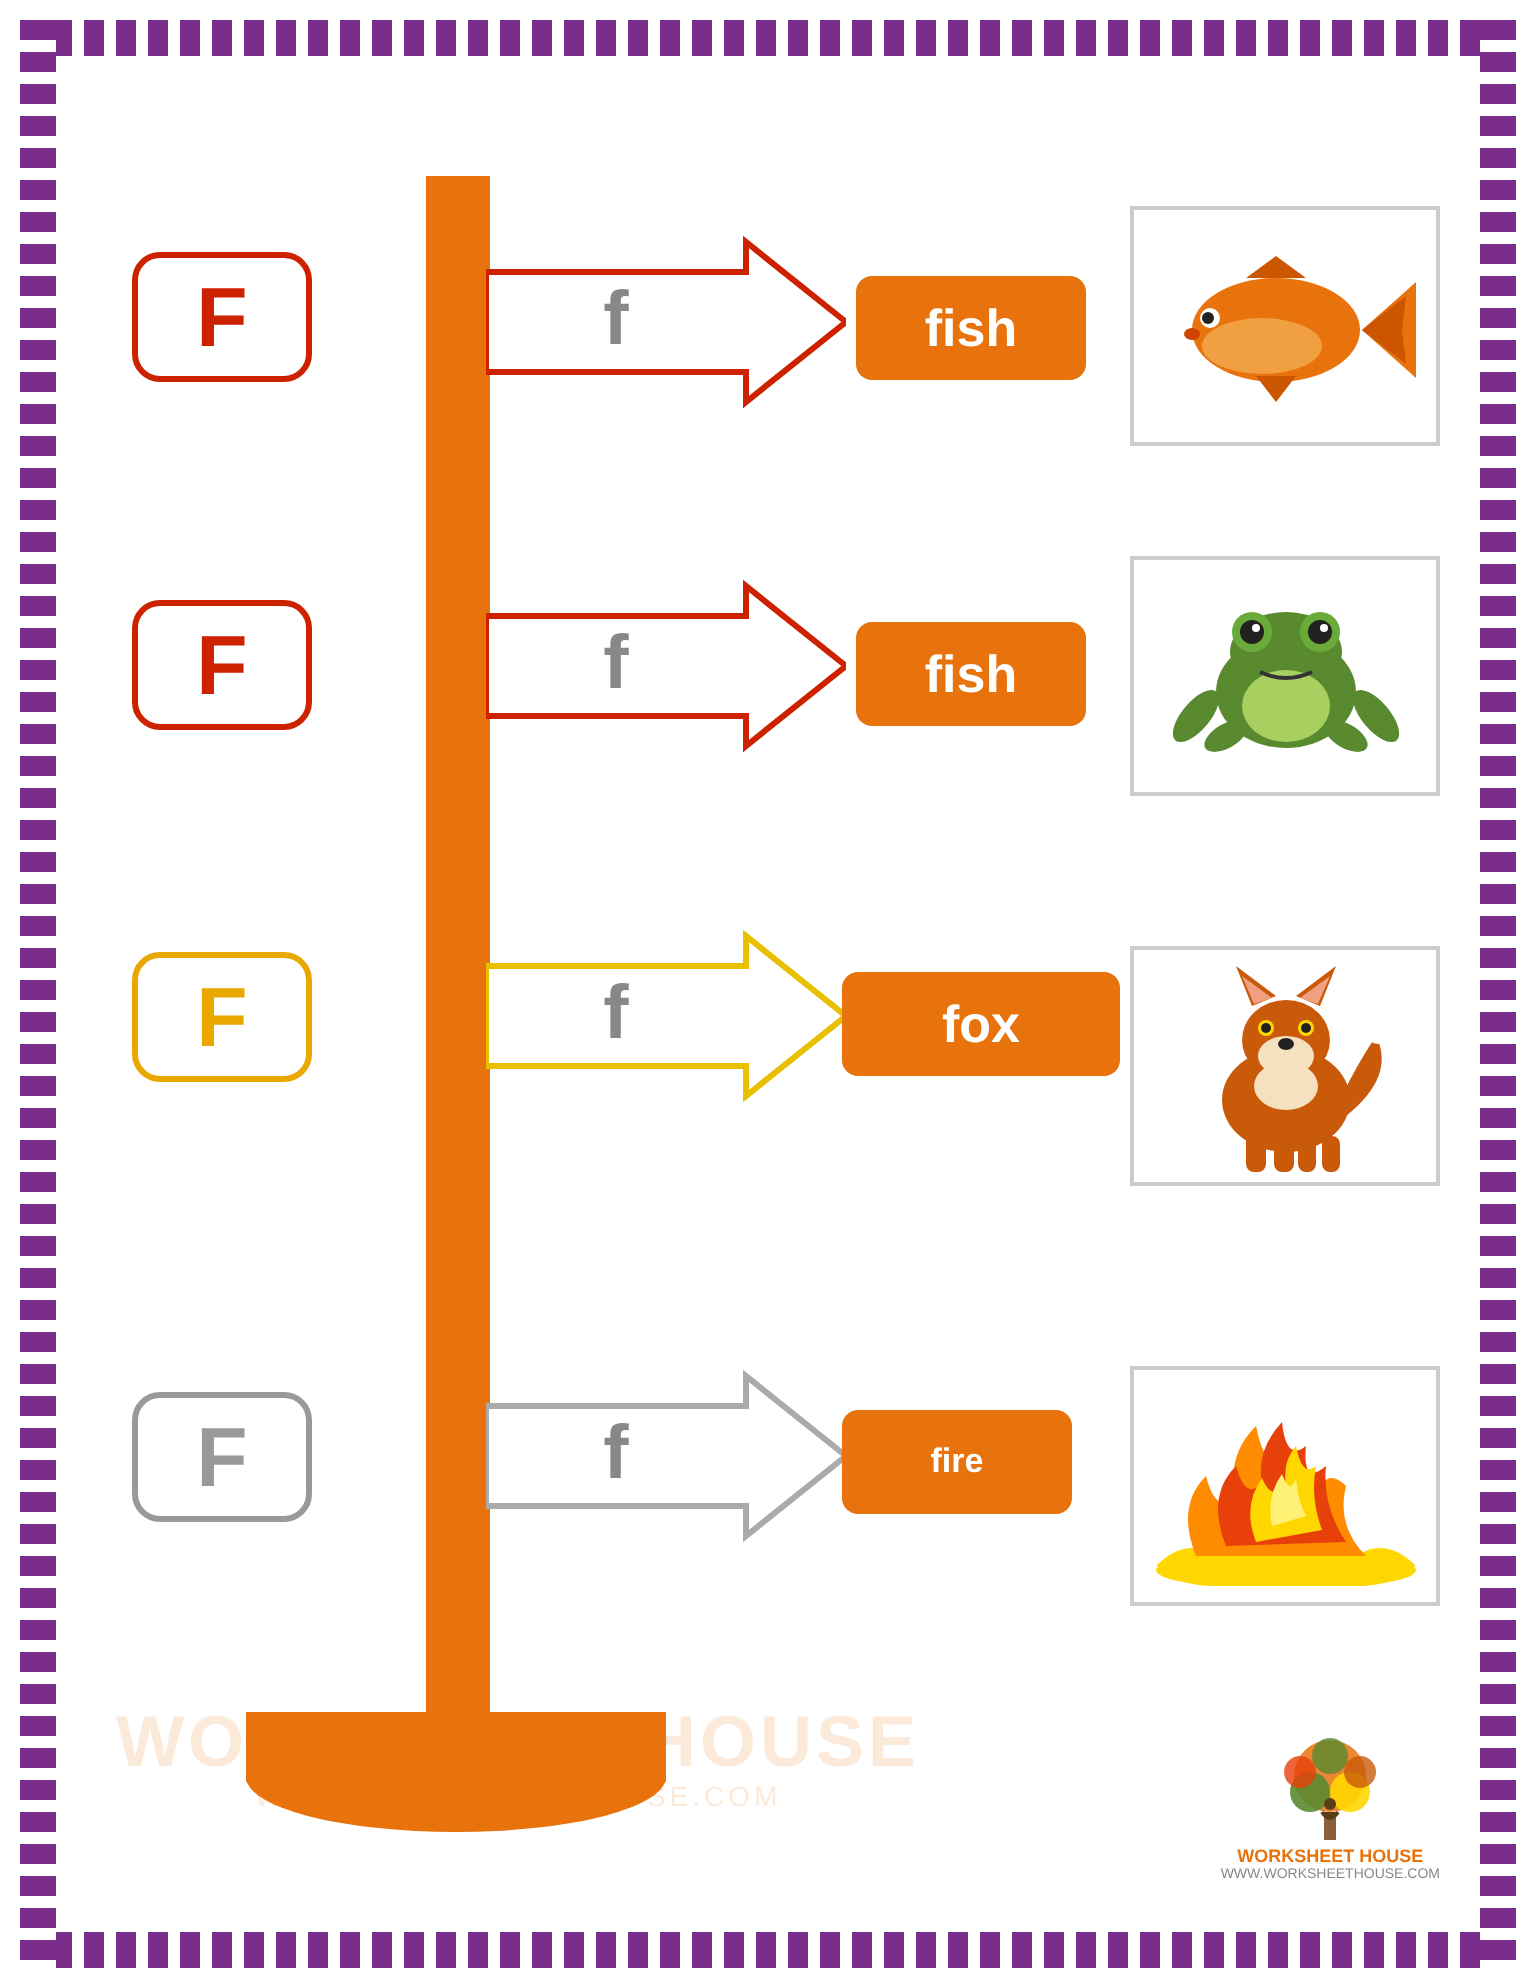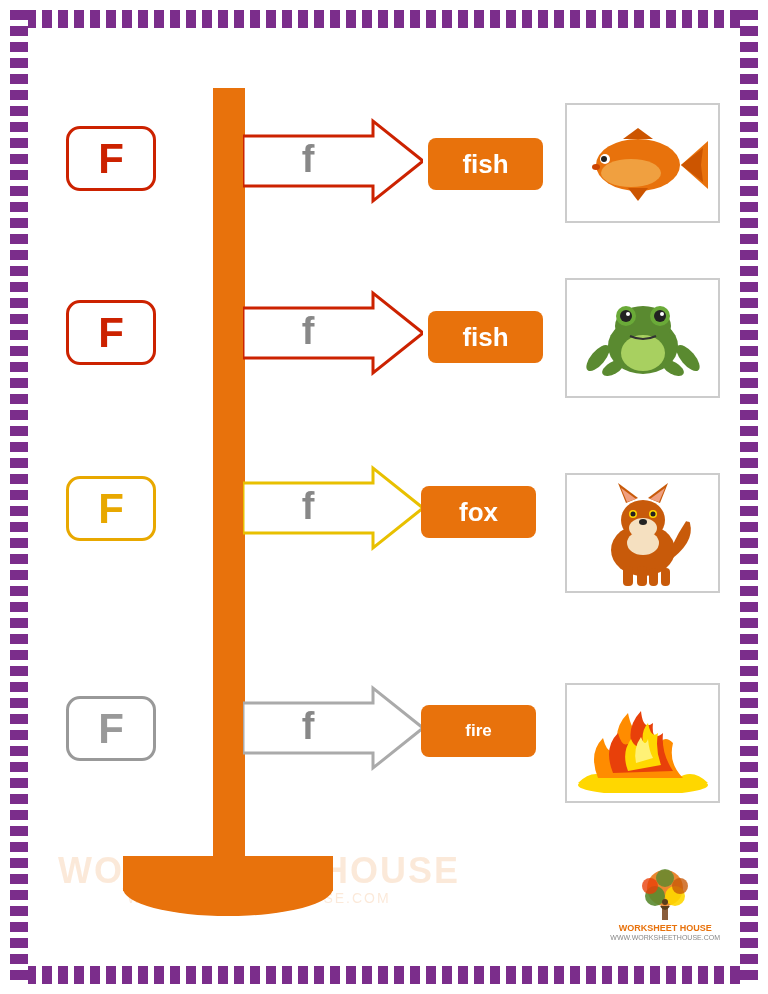--- a/index.html
+++ b/index.html
@@ -210,21 +210,21 @@
       </div>
     </div>
 
     <div style="position:absolute;top:435px;left:215px;z-index:3;">
       <svg width="180" height="90" viewBox="0 0 180 90">
         <polygon points="0,20 130,20 130,5 180,45 130,85 130,70 0,70" fill="white" stroke="#E8C000" stroke-width="3"></polygon>
         <text x="65" y="56" font-size="38" font-weight="bold" fill="#888" text-anchor="middle" font-family="Arial">f</text>
       </svg>
     </div>
 
-    <div style="position:absolute;top:458px;left:393px;width:115px;height:52px;background:#E8720C;border-radius:8px;display:flex;align-items:center;justify-content:center;z-index:3;">
+    <div style="position:absolute;top:458px;left:393px;width:139px;height:52px;background:#E8720C;border-radius:8px;display:flex;align-items:center;justify-content:center;z-index:3;">
       <span style="color:white;font-size:26px;font-weight:bold;">fox</span>
     </div>
 
     <div class="image-box img3">
       <svg width="120" height="110" viewBox="0 0 120 110">
 
         <ellipse cx="60" cy="72" rx="32" ry="26" fill="#C85A0A"></ellipse>
 
         <ellipse cx="60" cy="42" rx="22" ry="20" fill="#C85A0A"></ellipse>
 

